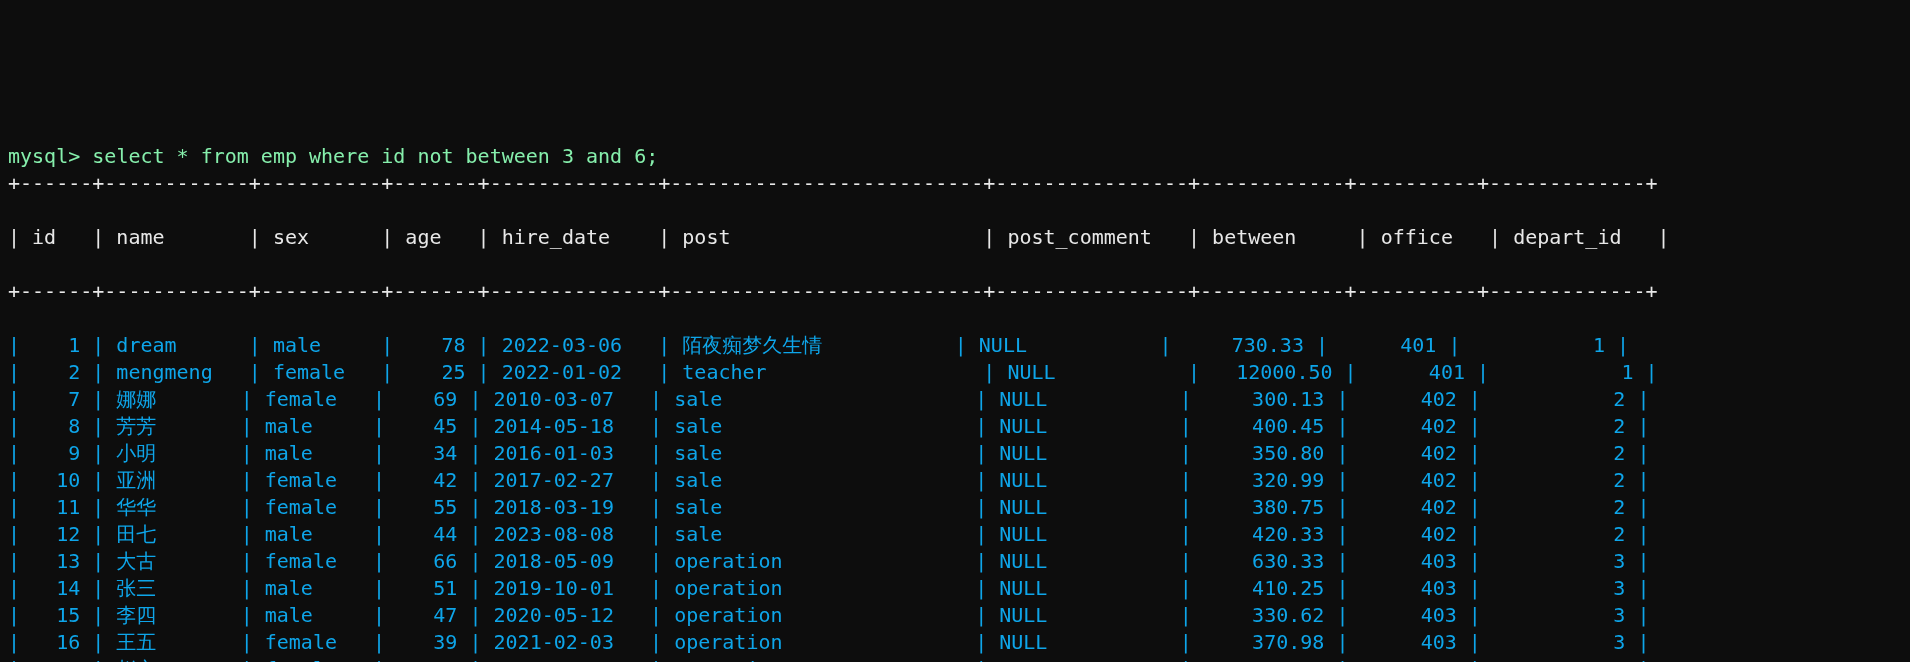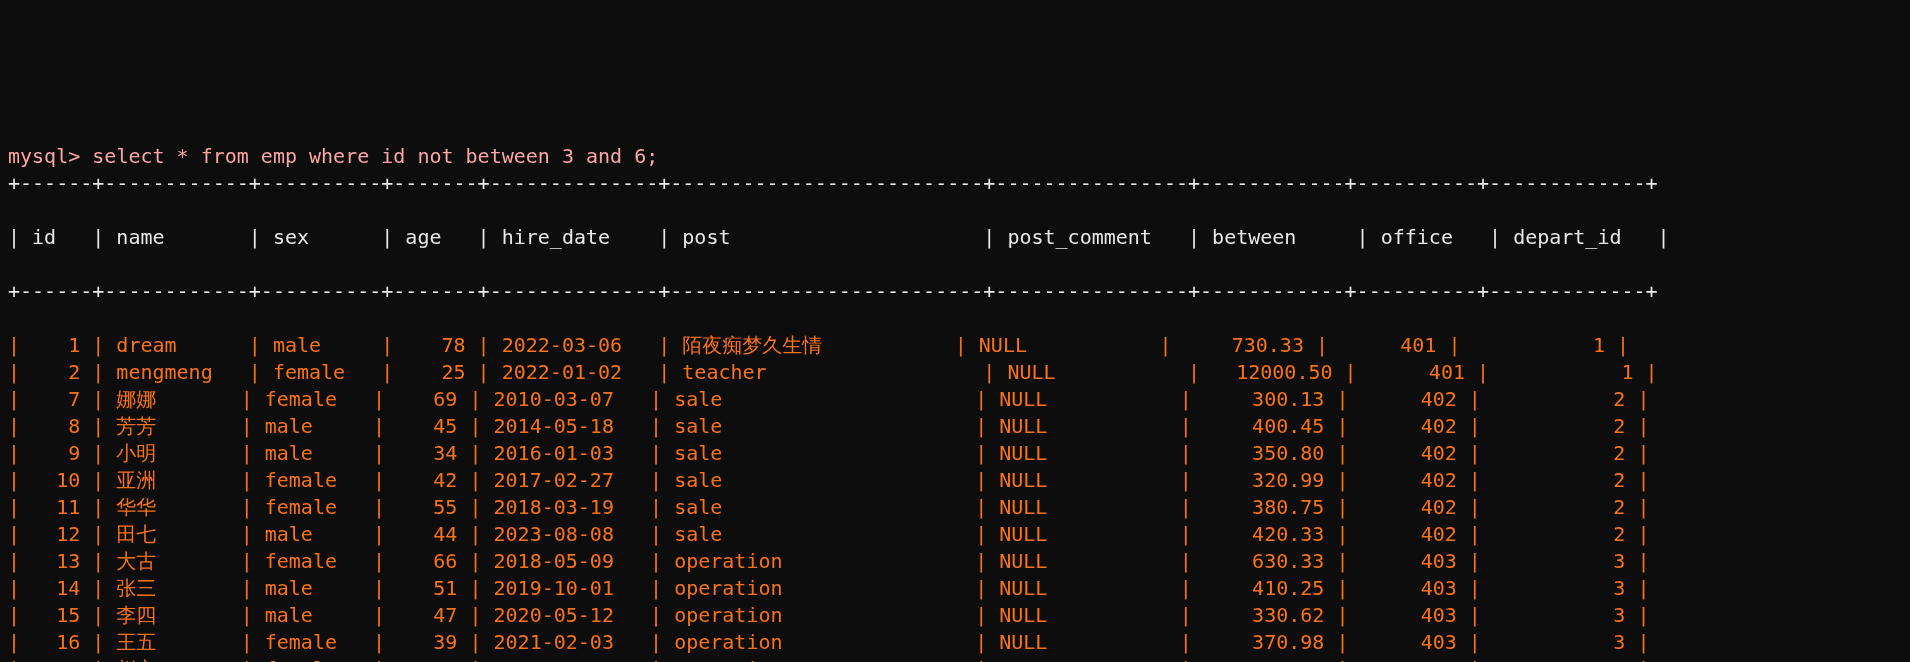--- a/index.html
+++ b/index.html
@@ -5,22 +5,22 @@
     body {
       margin: 0;
       padding: 8px;
       background: #0d0d0d;
       color: #e8e8e8;
       font-family: 'Menlo', 'Monaco', 'Consolas', monospace;
       font-size: 20px;
       line-height: 1.35;
       white-space: pre;
     }
-    .prompt { color: #fca5a5; }
-    .row-line { color: #f97316; }
+    .prompt { color: #86efac; }
+    .row-line { color: #0ea5e9; }
   </style>
 </head>
 <body>
 
 
 
 <div>
 <span class="prompt"><span>mysql&gt; </span><span>select * from emp where id not between 3 and 6;</span></span>
 <div id="border-line">+------+------------+----------+-------+--------------+--------------------------+----------------+------------+----------+-------------+</div>
 <div id="header-line">| id   | name       | sex      | age   | hire_date    | post                     | post_comment   | between     | office   | depart_id   |</div>

